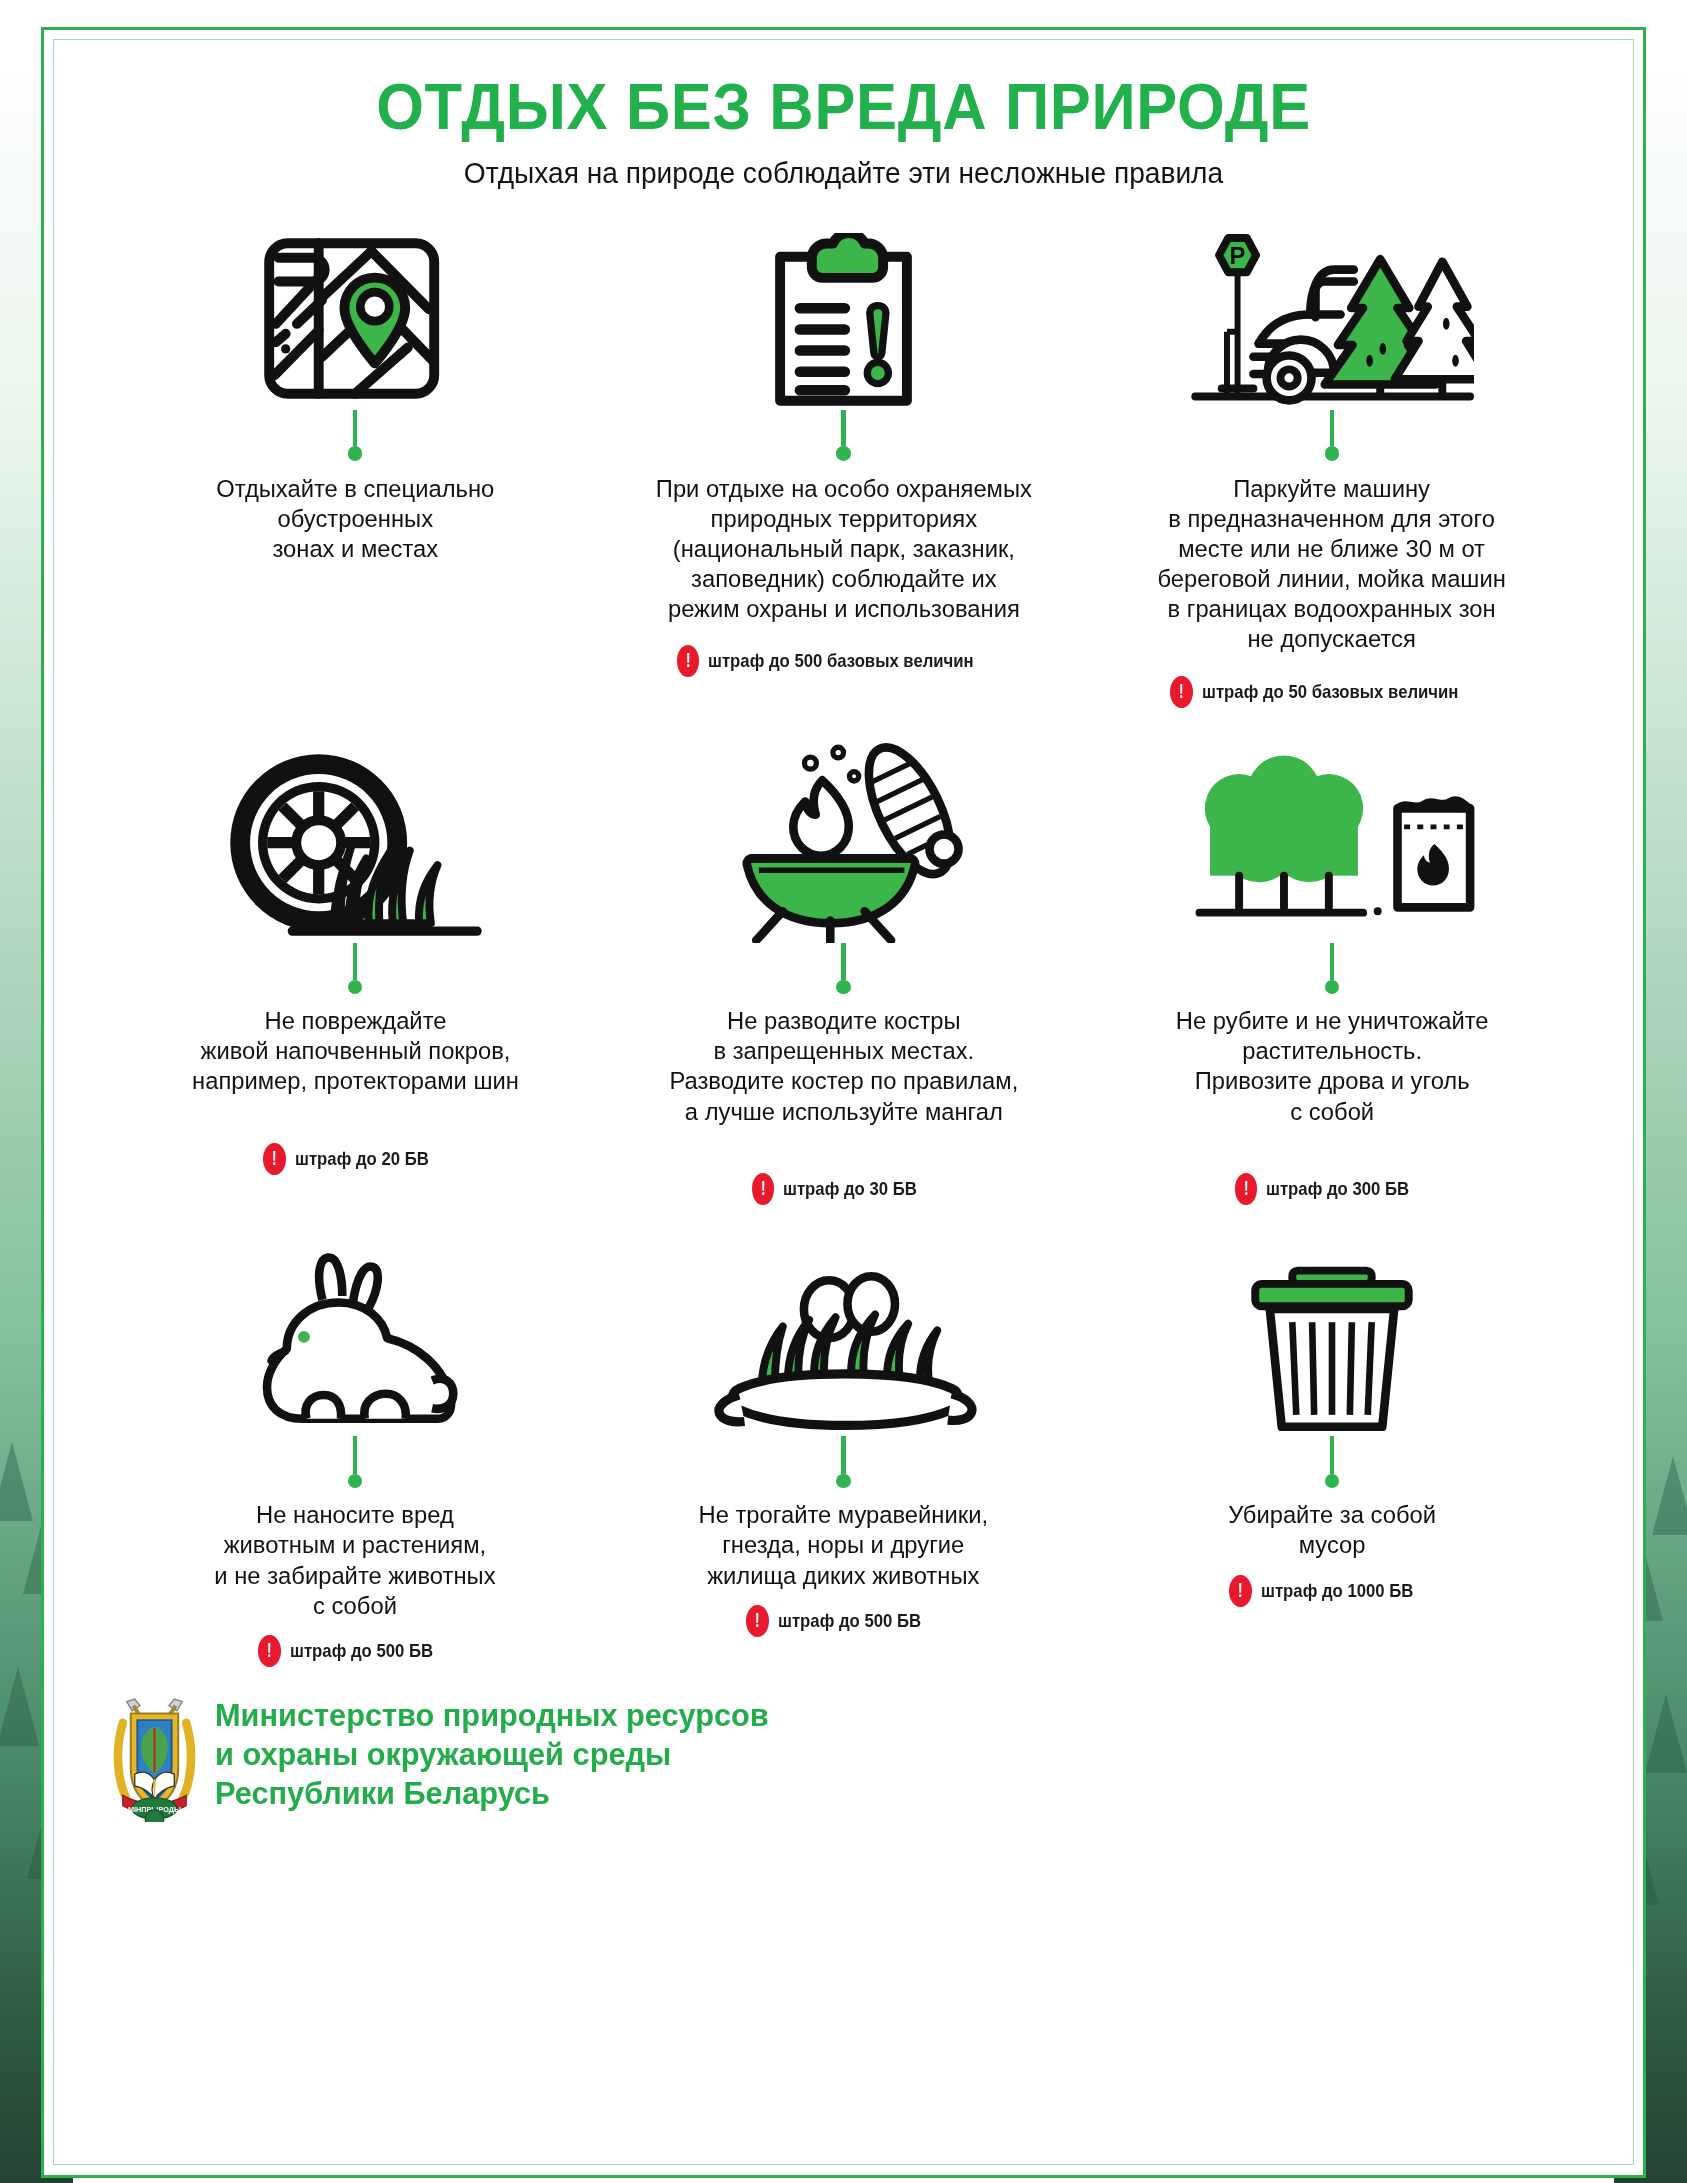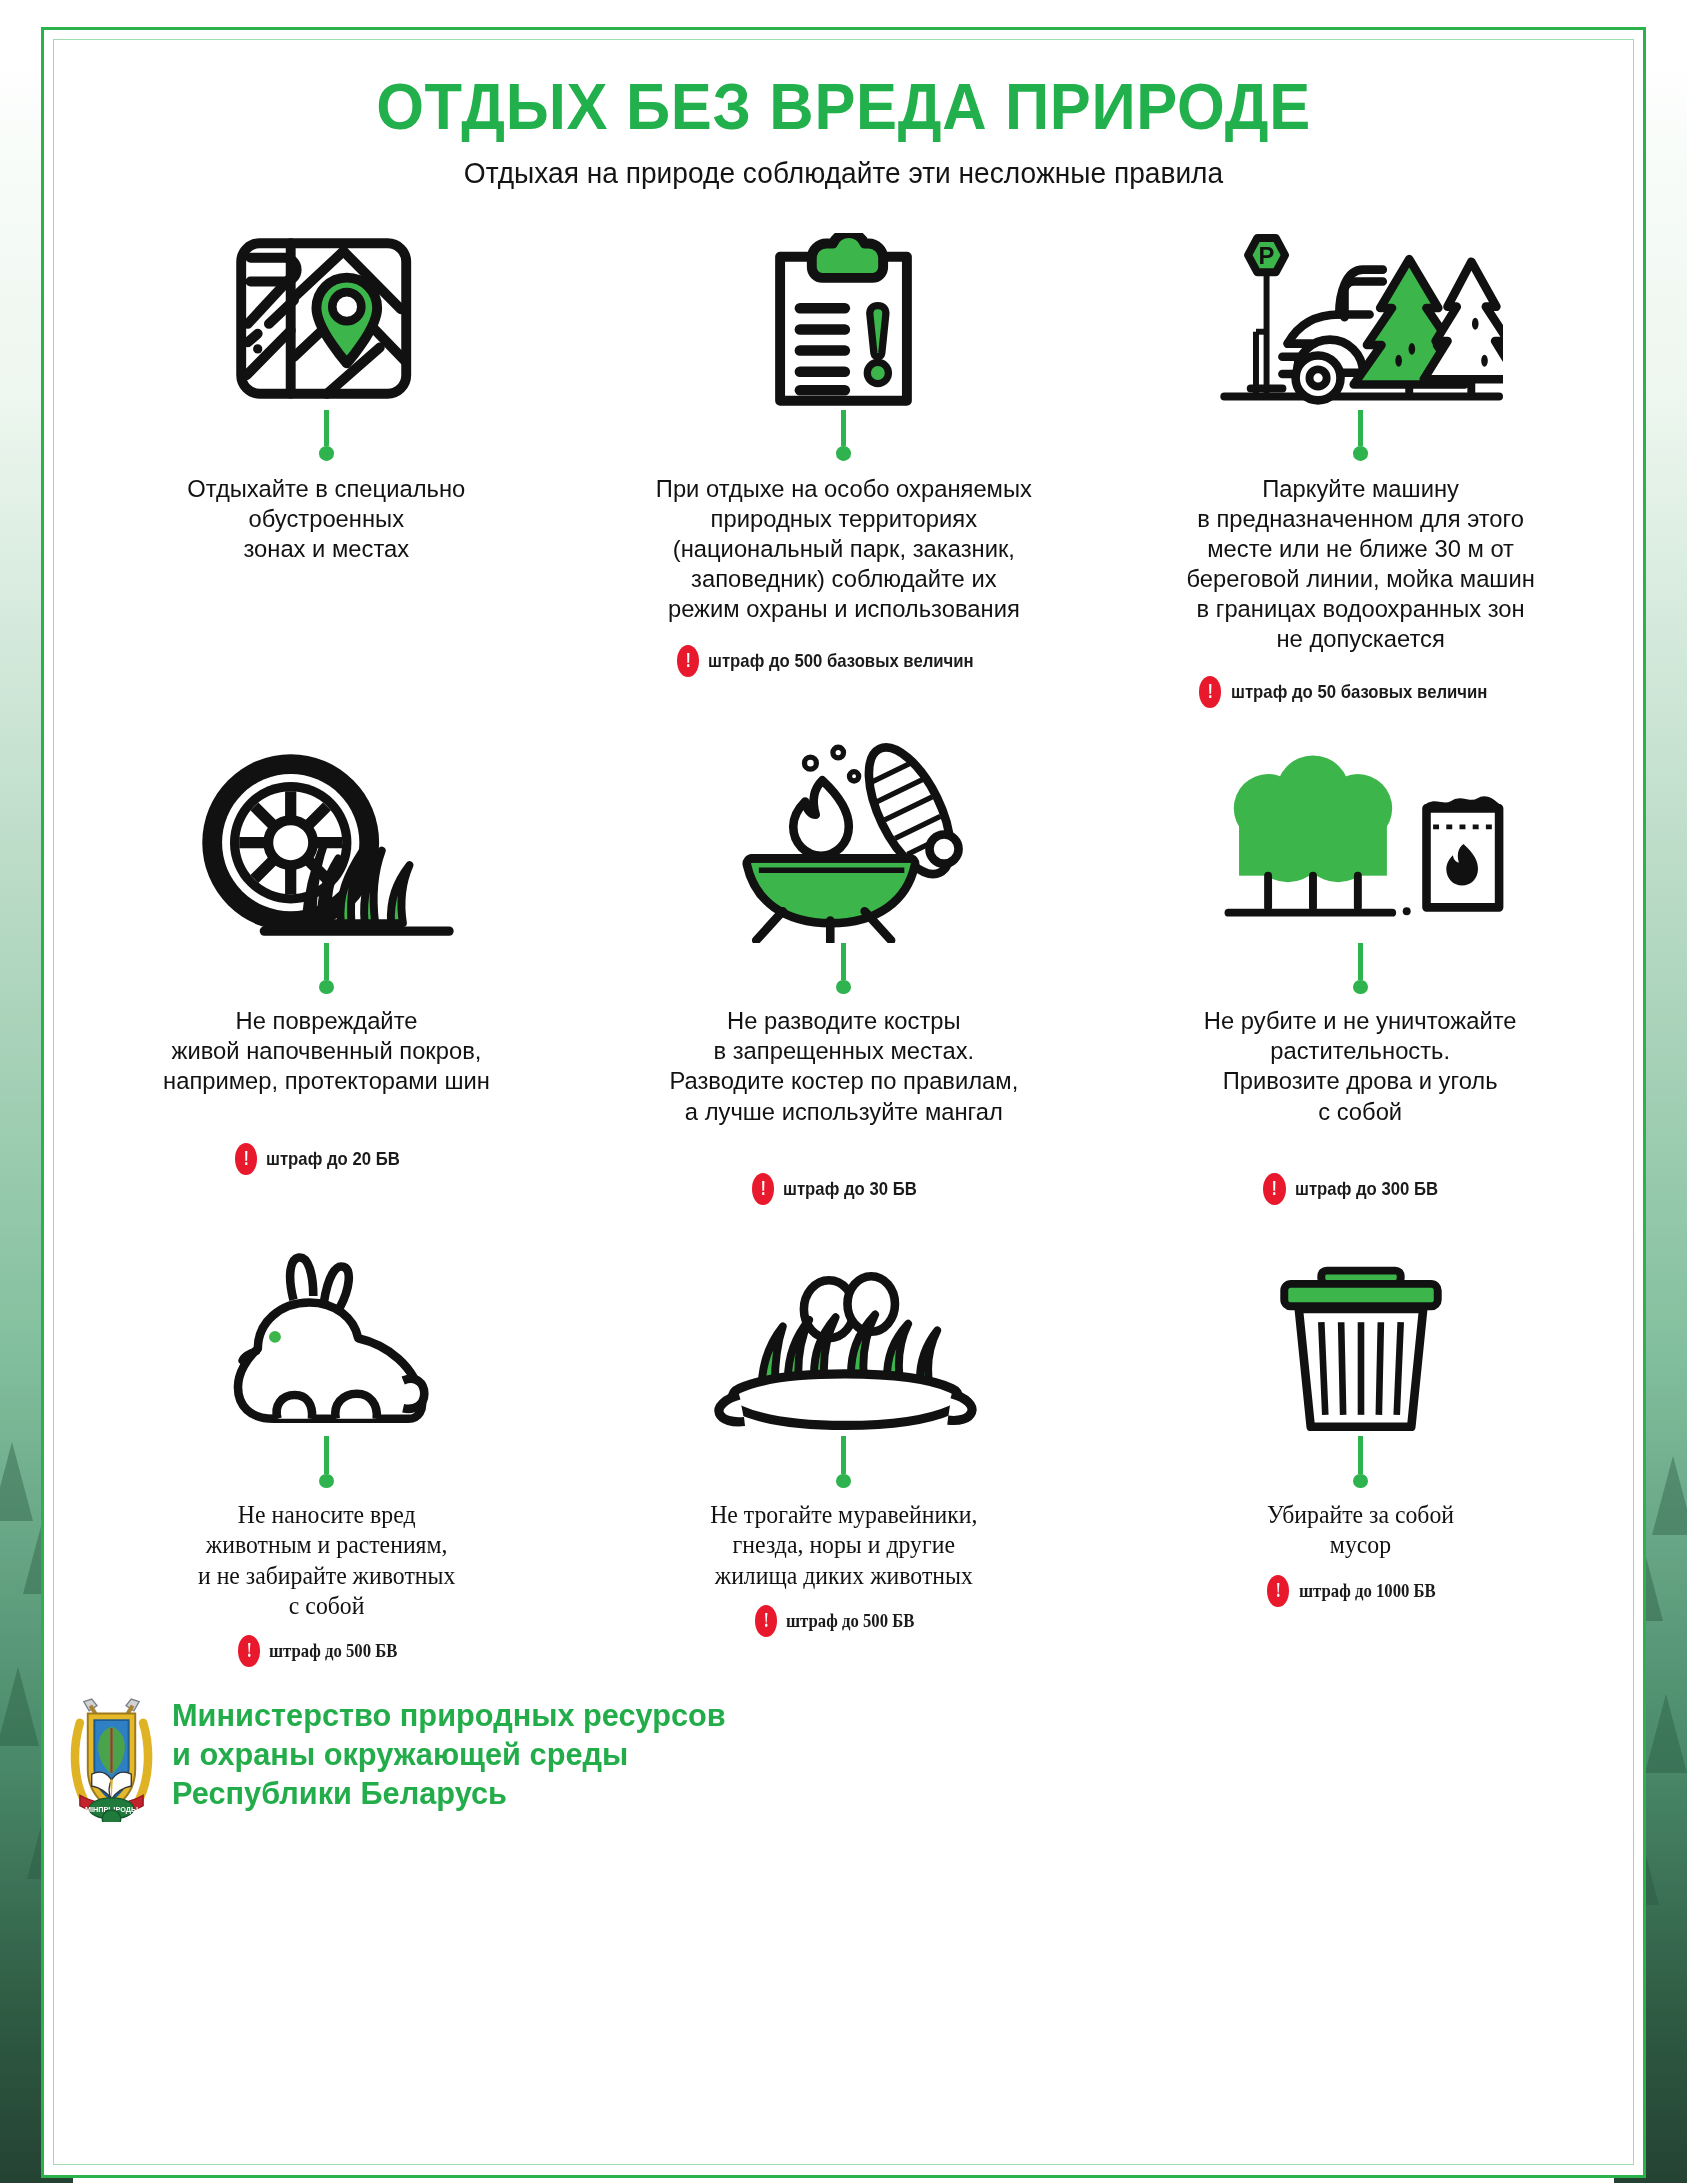--- a/index.html
+++ b/index.html
@@ -48,21 +48,21 @@
     box-sizing:border-box;
     z-index:5;
   }
   .poster-inner{
     position:absolute;inset:9.3px;
     border:1.3px solid #9fdcb0;
     box-sizing:border-box;
     pointer-events:none;
   }
 
-  .content{position:relative;z-index:6;padding:0 24px;margin-top:44px;}
+  .content{position:relative;z-index:6;padding:0 67px;margin-top:44px;}
 
   
   .title{
     text-align:center;
     color:#21b04b;
     font-size:64px;
     font-weight:bold;
     letter-spacing:0.7px;
     margin:25px 0 0 0;
     line-height:1.05;
@@ -112,21 +112,21 @@
   }
   .fine .ftext{
     color:#1b1b1b;font-size:19px;font-weight:bold;
     transform:scaleX(.88);transform-origin:left center;
     white-space:nowrap;
   }
 
   .row1{margin-top:22.5px;}
   .row1 .caption{margin-top:13.2px;}
   .row2{margin-top:37px;}
-  .row3{margin-top:33px;font-family:Liberation Serif, serif;}
+  .row3{margin-top:33px;}
 
   .r1-fineslot{height:53px;display:flex;align-items:flex-end;justify-content:center;width:100%;}
   .r2-fineslot{height:78px;display:flex;align-items:flex-end;justify-content:center;width:100%;}
   .r3-fineslot{height:46px;display:flex;align-items:flex-end;justify-content:center;width:100%;}
 
   
   .footer{
     display:flex;align-items:flex-start;
     margin-top:29px;padding:0 6.6px 0 0;position:relative;
   }

